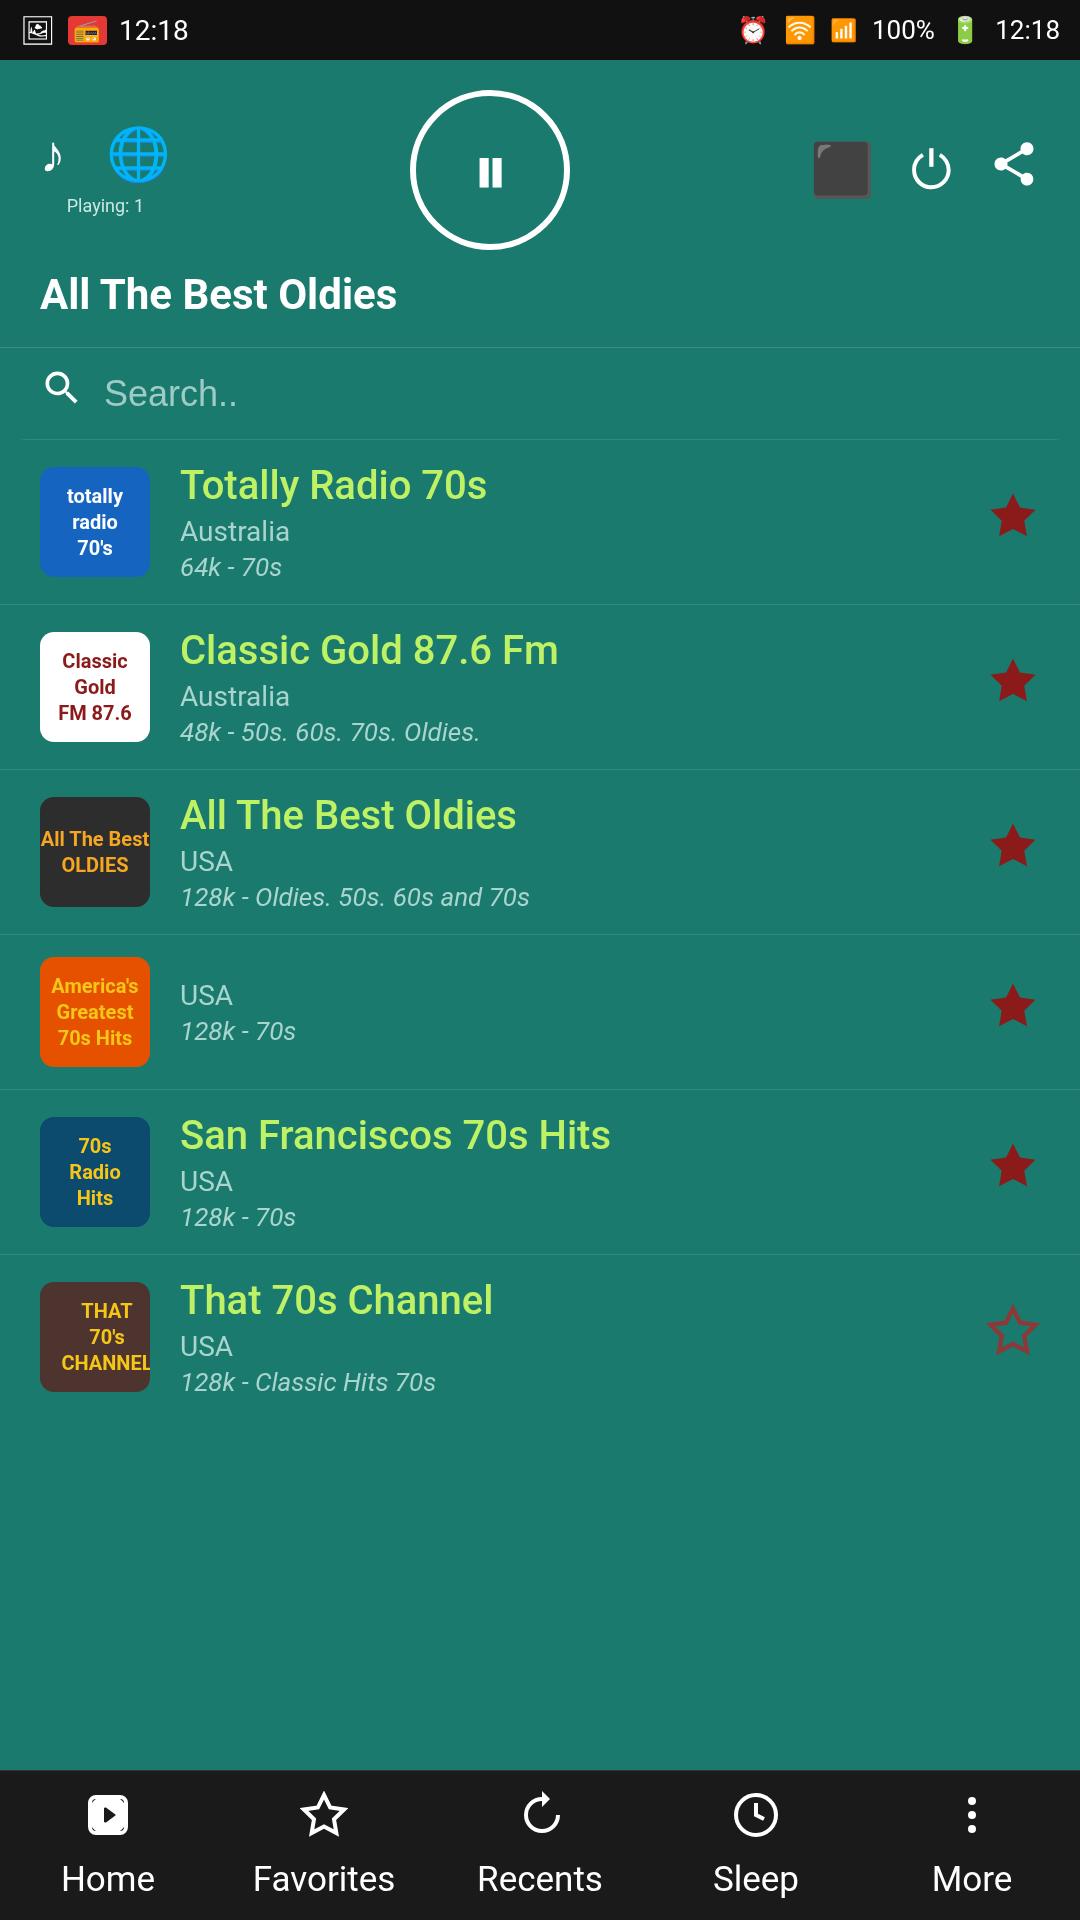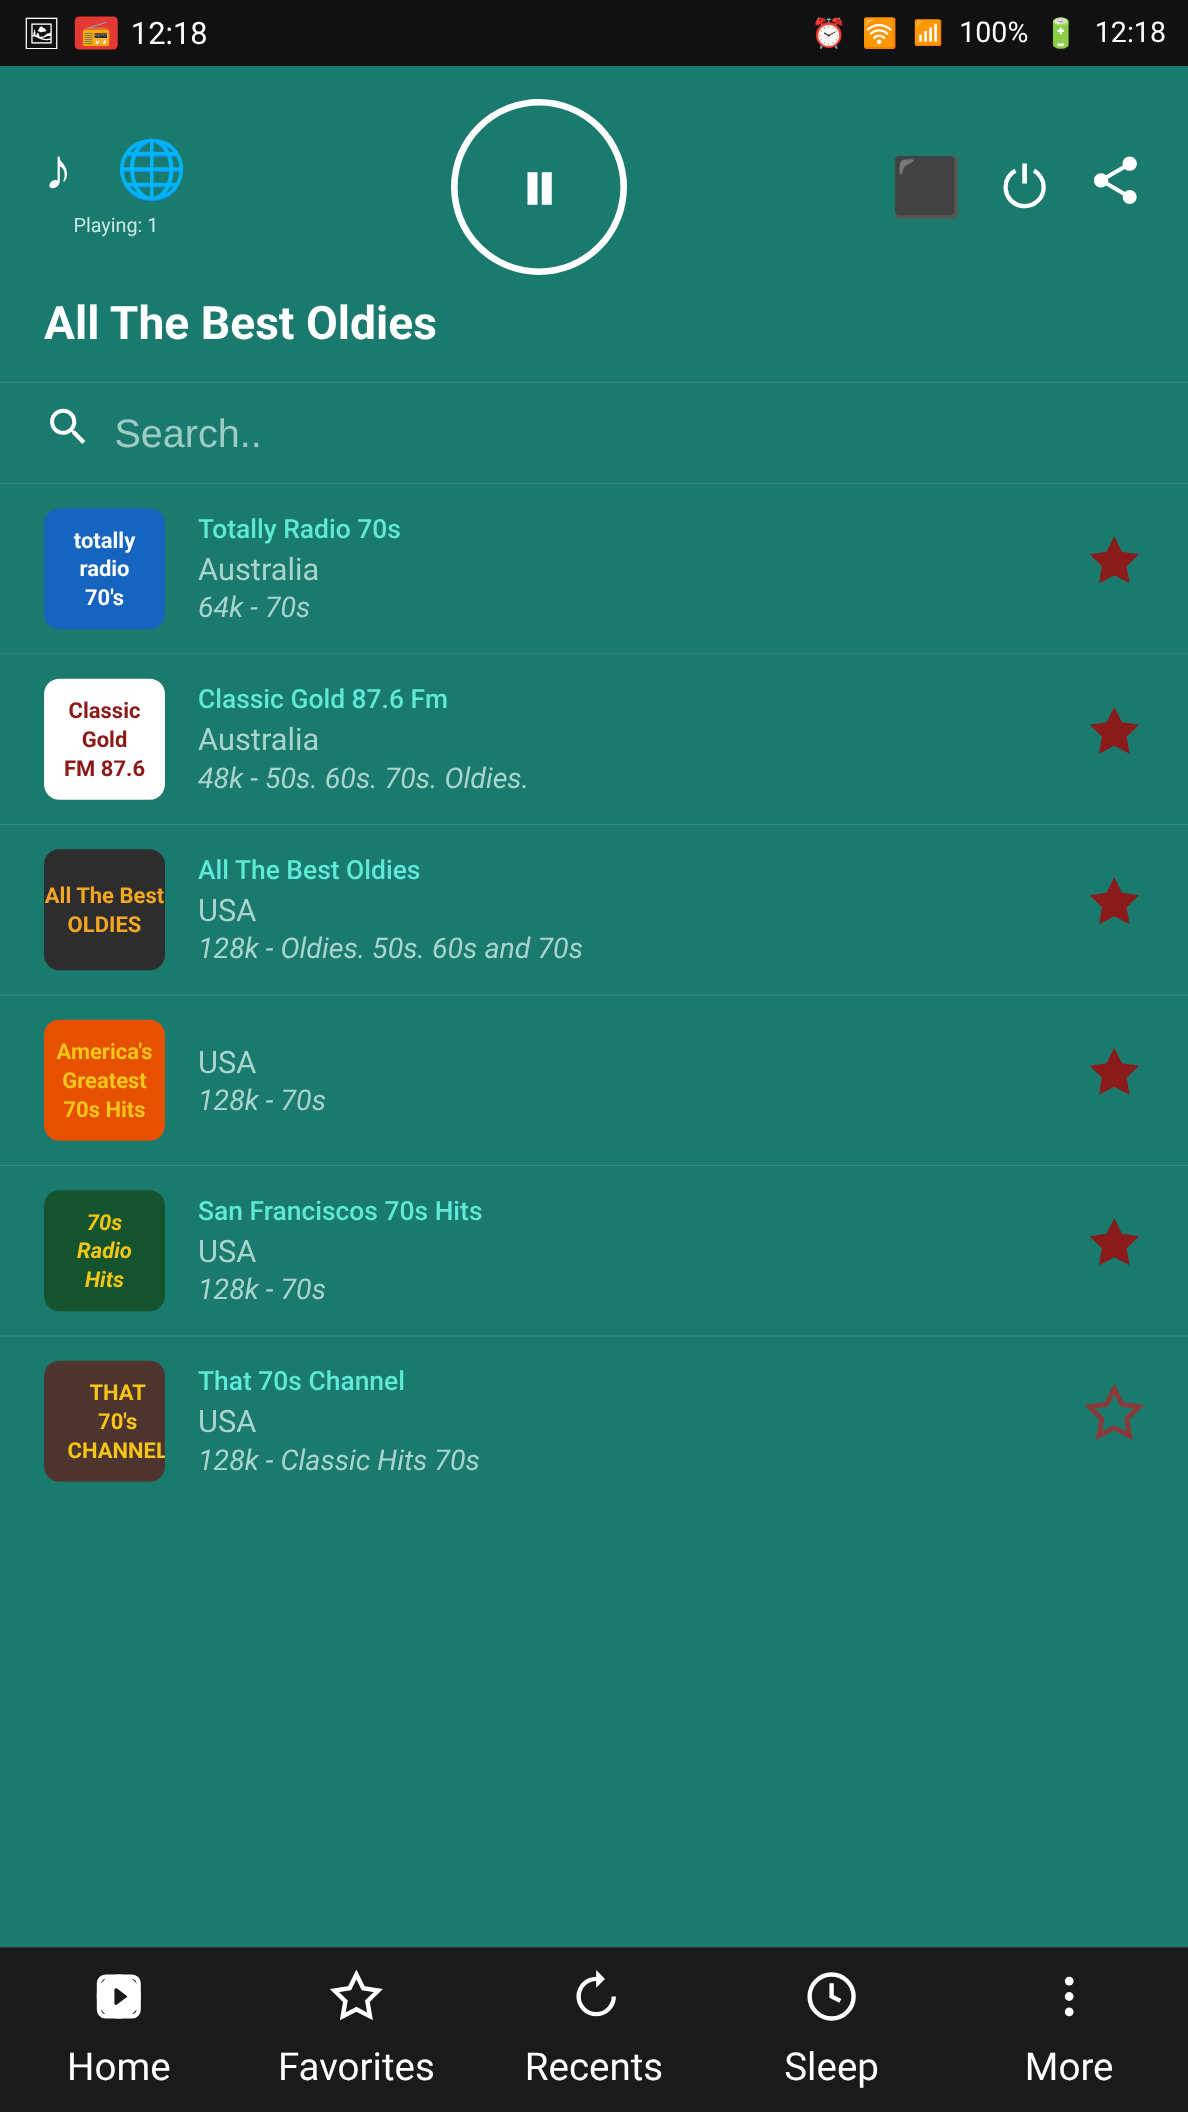--- a/index.html
+++ b/index.html
@@ -125,20 +125,21 @@
     }
     .search-input::placeholder {
       color: #9eccc5;
     }
 
     
     .station-list {
       flex: 1;
       overflow-y: auto;
       background: #1a7a6e;
+      border-radius: 27px;
     }
     .station-item {
       display: flex;
       align-items: center;
       padding: 22px 40px;
       border-top: 1px solid rgba(255,255,255,0.12);
       cursor: pointer;
     }
     .station-logo {
       width: 110px;
@@ -151,23 +152,23 @@
       justify-content: center;
       font-size: 22px;
       font-weight: bold;
       text-align: center;
     }
     .station-info {
       flex: 1;
       margin-left: 30px;
     }
     .station-name {
-      font-size: 24px;
+      font-size: 40px;
       font-weight: 500;
-      color: #5eead4;
+      color: #bef264;
       margin-bottom: 6px;
     }
     .station-country {
       font-size: 28px;
       color: #aad5ce;
       margin-bottom: 4px;
     }
     .station-meta {
       font-size: 26px;
       color: #aad5ce;
@@ -325,21 +326,21 @@
 70s Hits</div>
         <div class="station-info">
           <div class="station-country">USA</div>
           <div class="station-meta">128k - 70s</div>
         </div>
         <span class="star-icon star-filled"><svg width="54" height="54" viewBox="0 0 24 24" fill="#8b1a1a">
       <path d="M12 2l3.09 6.26L22 9.27l-5 4.87 1.18 6.88L12 17.77l-6.18 3.25L7 14.14 2 9.27l6.91-1.01L12 2z"></path>
     </svg></span>
       </div>
       <div class="station-item">
-        <div class="station-logo" style="background: #14532d; color: rgb(245, 197, 24); font-size: 20px; white-space: pre; line-height: 1.3; font-style: italic;">70s
+        <div class="station-logo" style="background: #0c4a6e; color: rgb(245, 197, 24); font-size: 20px; white-space: pre; line-height: 1.3;">70s
 Radio
 Hits</div>
         <div class="station-info">
           <div class="station-name">San Franciscos 70s Hits</div>
           <div class="station-country">USA</div>
           <div class="station-meta">128k - 70s</div>
         </div>
         <span class="star-icon star-filled"><svg width="54" height="54" viewBox="0 0 24 24" fill="#8b1a1a">
       <path d="M12 2l3.09 6.26L22 9.27l-5 4.87 1.18 6.88L12 17.77l-6.18 3.25L7 14.14 2 9.27l6.91-1.01L12 2z"></path>
     </svg></span>

